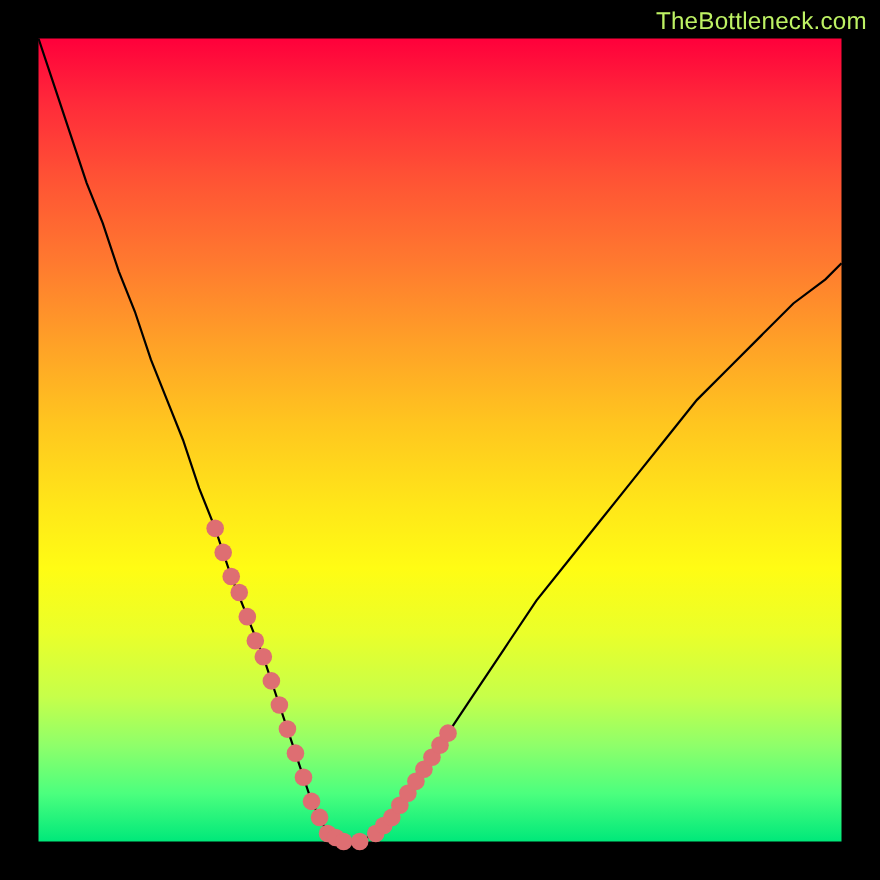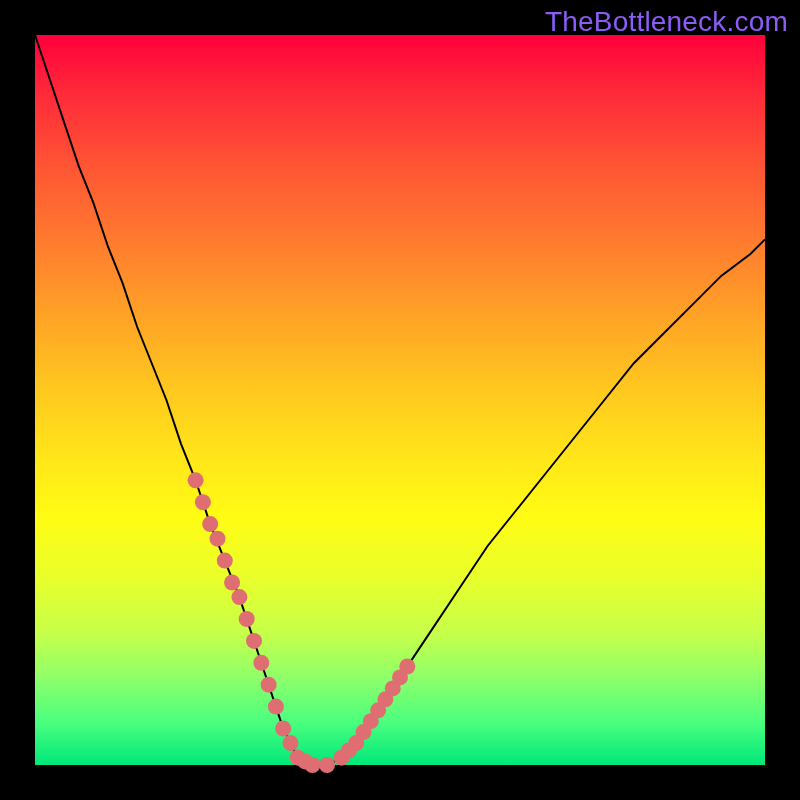--- a/index.html
+++ b/index.html
@@ -36,22 +36,22 @@
       #c6ff4a 82%,
       #8fff6a 88%,
       #4cff7e 94%,
       #00e87a 100%
     );
   }
   .watermark {
     position: absolute;
     top: 6px;
     right: 12px;
-    color: #8b5cf6;
-    font-size: 28px;
+    color: #bef264;
+    font-size: 22px;
     font-weight: 400;
     letter-spacing: 0.2px;
     user-select: none;
   }
   svg.curve {
     position: absolute;
     left: 0;
     top: 0;
     width: 730px;
     height: 730px;

